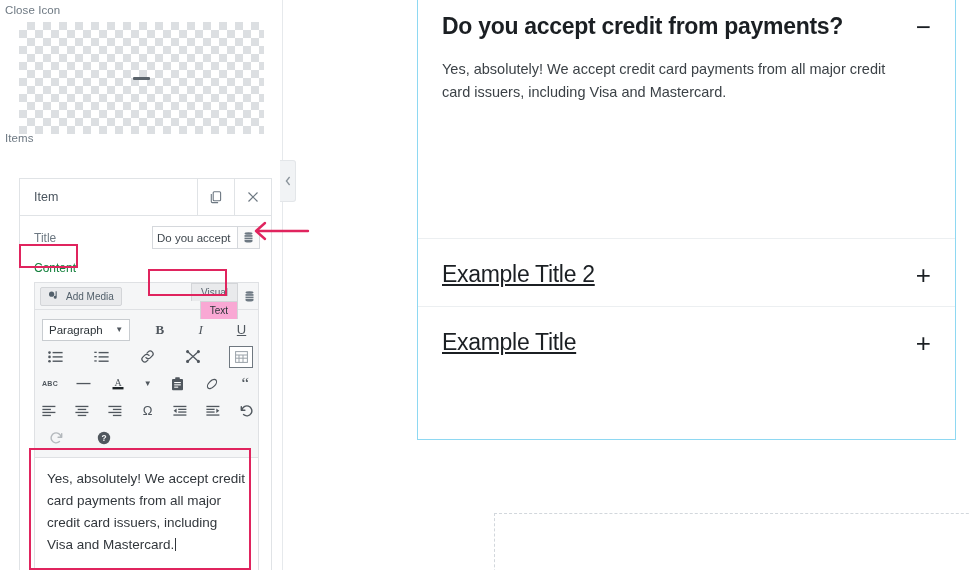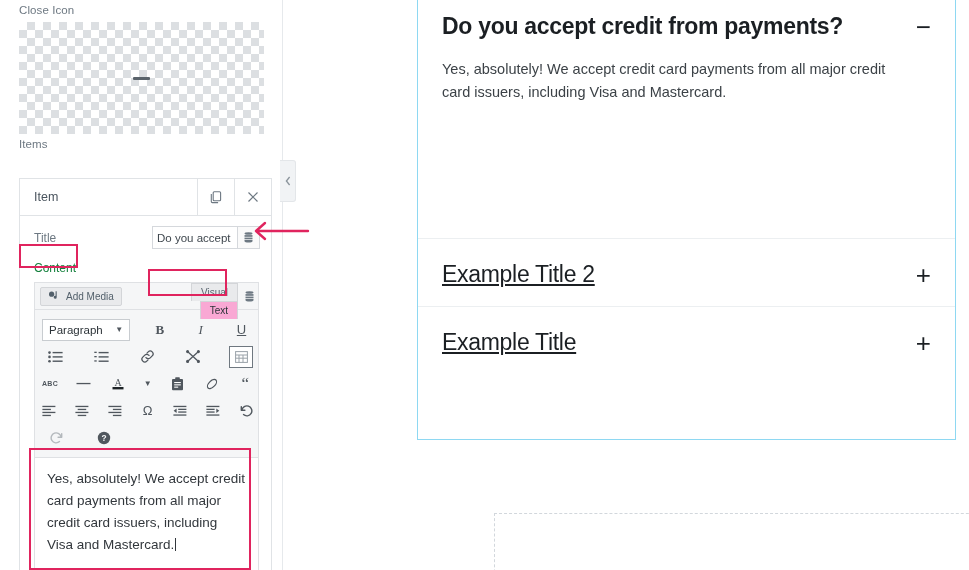--- a/index.html
+++ b/index.html
@@ -13,41 +13,41 @@
 
   
   .panel {
     position: absolute; left: 0; top: 0;
     width: 283px; height: 570px;
     background: #ffffff;
     border-right: 1px solid #e6e9ec;
   }
   .sec-label {
     font-size: 11.5px; color: #6d7882;
-    padding: 6px 0 6px 19px; letter-spacing: .1px;
+    padding: 6px 0 6px 5px; letter-spacing: .1px;
   }
   .label-close-icon { padding-top: 4px; }
 
   
   .media-preview {
     position: absolute; left: 19px; top: 22px;
     width: 245px; height: 112px;
     background-color: #ffffff;
     background-image:
       linear-gradient(45deg, #dcdfe2 25%, transparent 25%, transparent 75%, #dcdfe2 75%, #dcdfe2),
       linear-gradient(45deg, #dcdfe2 25%, transparent 25%, transparent 75%, #dcdfe2 75%, #dcdfe2);
     background-size: 16px 16px;
     background-position: 0 0, 8px 8px;
     display: flex; align-items: center; justify-content: center;
   }
   .media-dash {
     width: 17px; height: 3px; background: #5a636b; border-radius: 1px;
   }
 
-  .label-items { position: absolute; left: 0; top: 132px; }
+  .label-items { position: absolute; left: 0; top: 126px; }
 
   
   .repeater {
     position: absolute; left: 19px; top: 178px;
     width: 253px;
     border: 1px solid #e0e3e6;
     background: #fff;
   }
   .repeater-row {
     display: flex; align-items: stretch; height: 37px;

